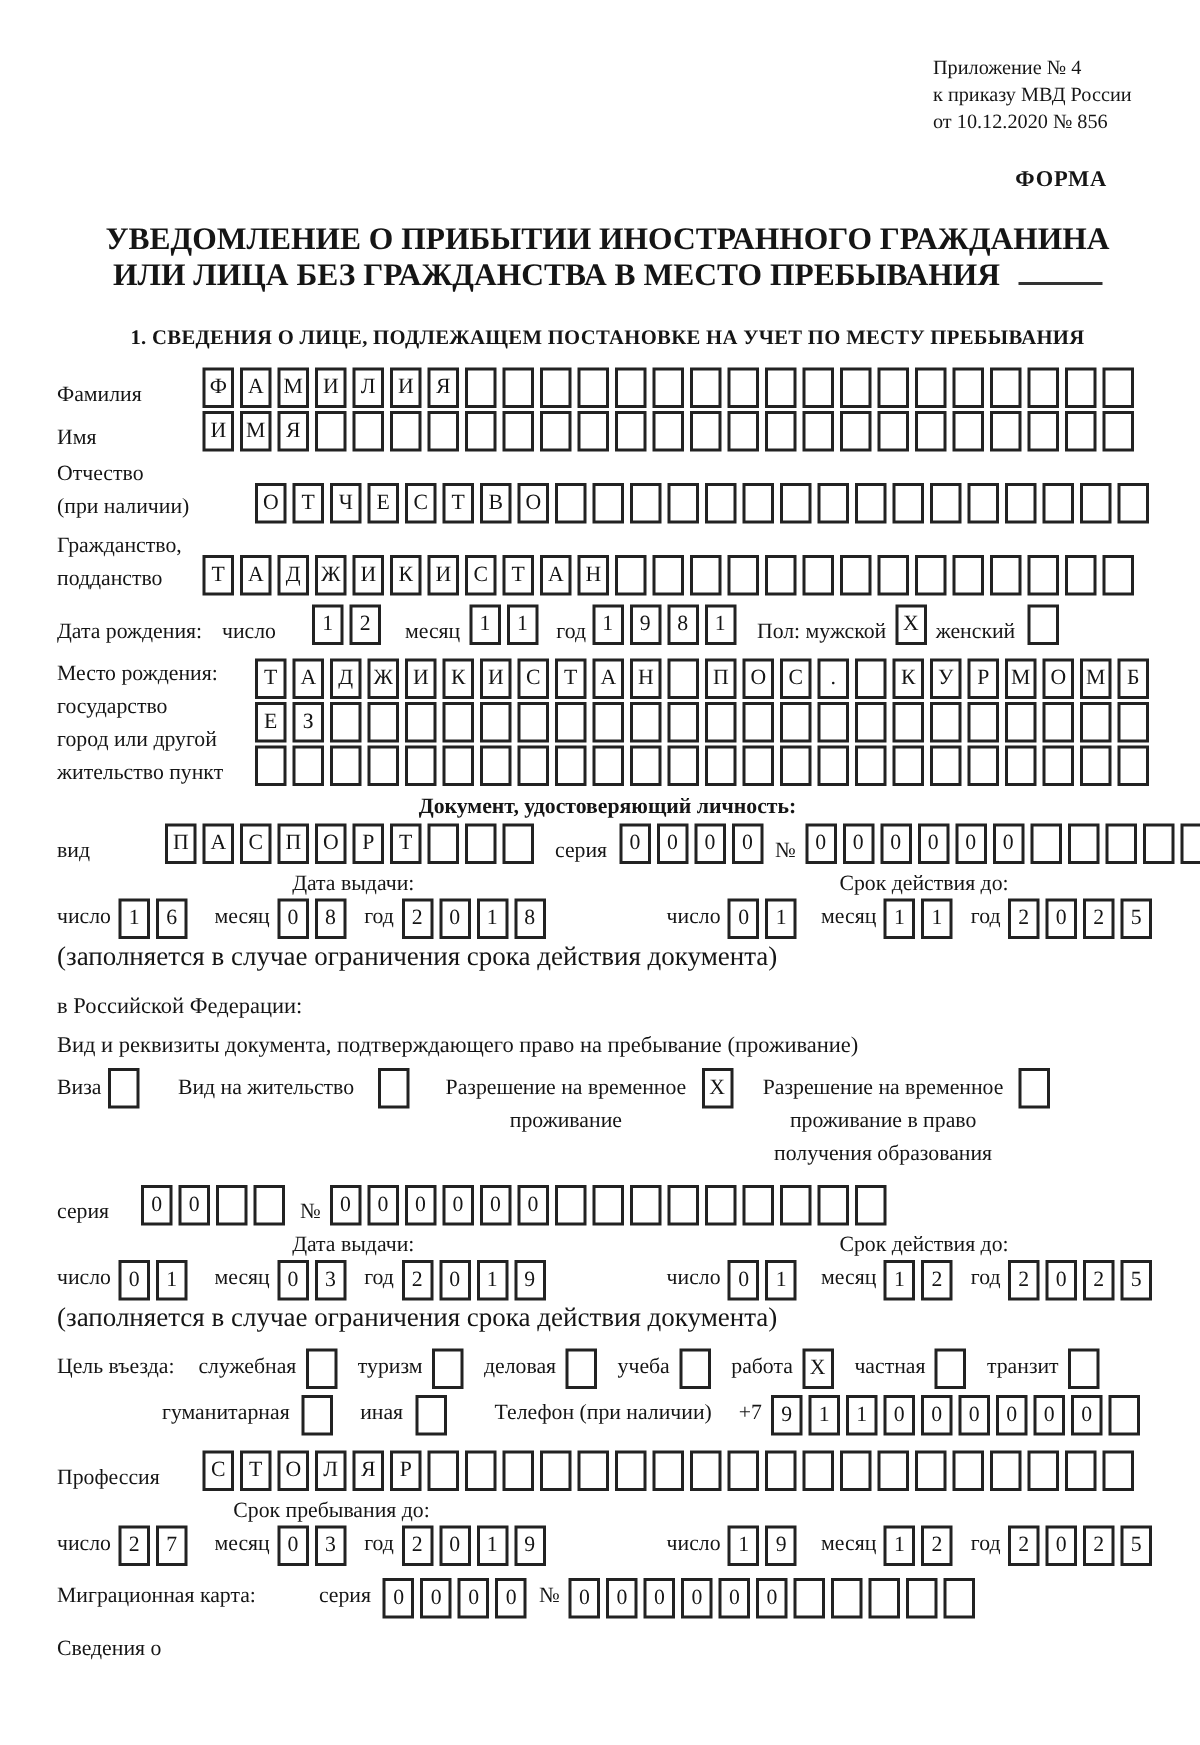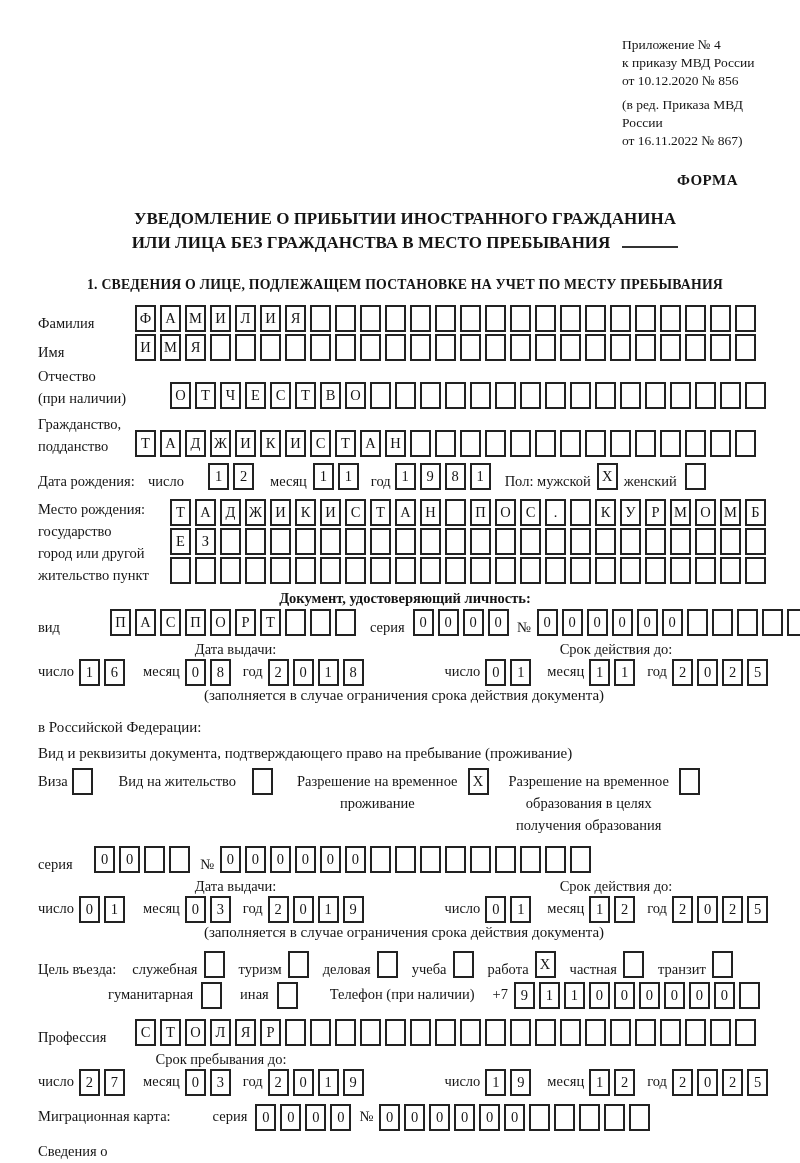--- a/index.html
+++ b/index.html
@@ -9,21 +9,21 @@
 
   
   .cell{display:inline-block;width:21px;height:27px;border:2px solid #222;margin-right:4px;text-align:center;
         line-height:23px;font-size:14.5px;vertical-align:top;background:#fff}
   .cellrow{white-space:nowrap;display:inline-block;line-height:27px}
 
   .hdr-right{margin-left:584px;font-size:13.5px;line-height:18px}
   .hdr-right .block2{margin-top:6px}
   .forma{margin-top:22px;text-align:right;padding-right:34px;font-weight:bold;font-size:15px;letter-spacing:.5px}
 
-  .title{margin-top:18px;text-align:center;font-weight:bold;font-size:17px;line-height:24px}
+  .title{margin-top:18px;text-align:center;font-weight:bold;font-size:21px;line-height:24px}
   .title-underline{display:inline-block;width:56px;border-bottom:2.5px solid #333;height:14px;margin-left:12px}
 
   .section1{margin-top:22px;text-align:center;font-weight:bold;font-size:13.8px;letter-spacing:.2px}
 
   .frow{display:flex;align-items:flex-end;margin-top:2px}
   .flabel{flex:none;padding-top:4px}
   .lw97{width:97px}.lw132{width:132px}.lw70{width:72px}
   .mll{line-height:22px;padding-top:2px}
   .stack .cellrow{display:block;margin-bottom:2px}
   .glabel{margin:0 8px 0 2px}
@@ -31,29 +31,29 @@
   .dochdr{margin-top:4px;text-align:center;font-weight:bold;font-size:14.5px}
 
   .dhead{display:flex;margin-top:5px;font-size:14.5px}
   .dhead .h-left{width:395px;text-align:center}
   .dhead .h-right{width:310px;text-align:center;margin-left:28px}
   .drow{display:flex;align-items:flex-start;margin-top:1px}
   .dgrp{display:flex;align-items:flex-start;white-space:nowrap}
   .dgrp .dlbl{padding-top:4px;margin-right:5px}
   .grp-left{width:400px}
   .grp-right{margin-left:28px}
-  .fillnote{font-size:15px;text-align:center;margin-top:1px;padding-right:2px}
+  .fillnote{font-size:18px;text-align:left;margin-top:1px;padding-right:2px}
 
   .residintro{margin-top:10px;line-height:26px;font-size:15px}
   .permits{display:flex;align-items:flex-start;margin-top:2px}
   .permits .opt{display:flex;align-items:flex-start}
   .permits .optlabel{text-align:center;line-height:22px;padding-top:2px}
   .permits .cellrow{margin-left:8px}
 
-  .purpose-row{display:flex;align-items:flex-end;margin-top:10px;white-space:nowrap}
+  .purpose-row{display:flex;align-items:flex-start;margin-top:10px;white-space:nowrap}
   .purpose-row .w{padding-top:4px;margin:0 6px 0 10px}
   .purpose-row .w:first-child{margin-left:0}
   .purpose-row2{display:flex;align-items:flex-start;margin-top:4px;margin-left:70px;white-space:nowrap}
   .purpose-row2 .w{padding-top:4px;margin:0 8px 0 14px}
   .purpose-row2 .w:first-child{margin-left:0}
   .phone-label{padding-top:4px;margin-left:28px;margin-right:18px}
   .phone-prefix{padding-top:4px;margin-right:6px}
 
   .mt6{margin-top:6px}.mt10{margin-top:10px}.mt12{margin-top:12px}
   .migrow{display:flex;align-items:flex-start;margin-top:8px}
@@ -63,24 +63,20 @@
 </style>
 </head>
 <body>
 
 <div class="page">
 
   <div class="hdr-right">
     <div>Приложение № 4</div>
     <div>к приказу МВД России</div>
     <div>от 10.12.2020 № 856</div>
-    <div class="block2">
-      <div>(в ред. Приказа МВД России</div>
-      <div>от 16.11.2022 № 867)</div>
-    </div>
   </div>
 
   <div class="forma">ФОРМА</div>
 
   <div class="title">
     <div>УВЕДОМЛЕНИЕ О ПРИБЫТИИ ИНОСТРАННОГО ГРАЖДАНИНА</div>
     <div>
       <span>ИЛИ ЛИЦА БЕЗ ГРАЖДАНСТВА В МЕСТО ПРЕБЫВАНИЯ</span><span class="title-underline"></span>
     </div>
   </div>
@@ -193,21 +189,21 @@
     <span class="opt" style="margin-left:20px">
       <span class="optlabel">
         <span>Разрешение на временное</span><br>
         <span>проживание</span>
       </span>
       <span class="cellrow" style="margin-left:10px"><span class="cell">X</span></span>
     </span>
     <span class="opt" style="margin-left:16px">
       <span class="optlabel">
         <span>Разрешение на временное</span><br>
-        <span>образования в целях</span><br>
+        <span>проживание в право</span><br>
         <span>получения образования</span>
       </span>
       <span class="cellrow" style="margin-left:10px"><span class="cell"></span></span>
     </span>
   </div>
 
   <div class="frow mt10">
     <span class="flabel" style="width:56px">серия</span>
     <span class="cellrow"><span class="cell">0</span><span class="cell">0</span><span class="cell"></span><span class="cell"></span></span>
     <span class="flabel" style="margin:0 6px 0 6px">№</span>

